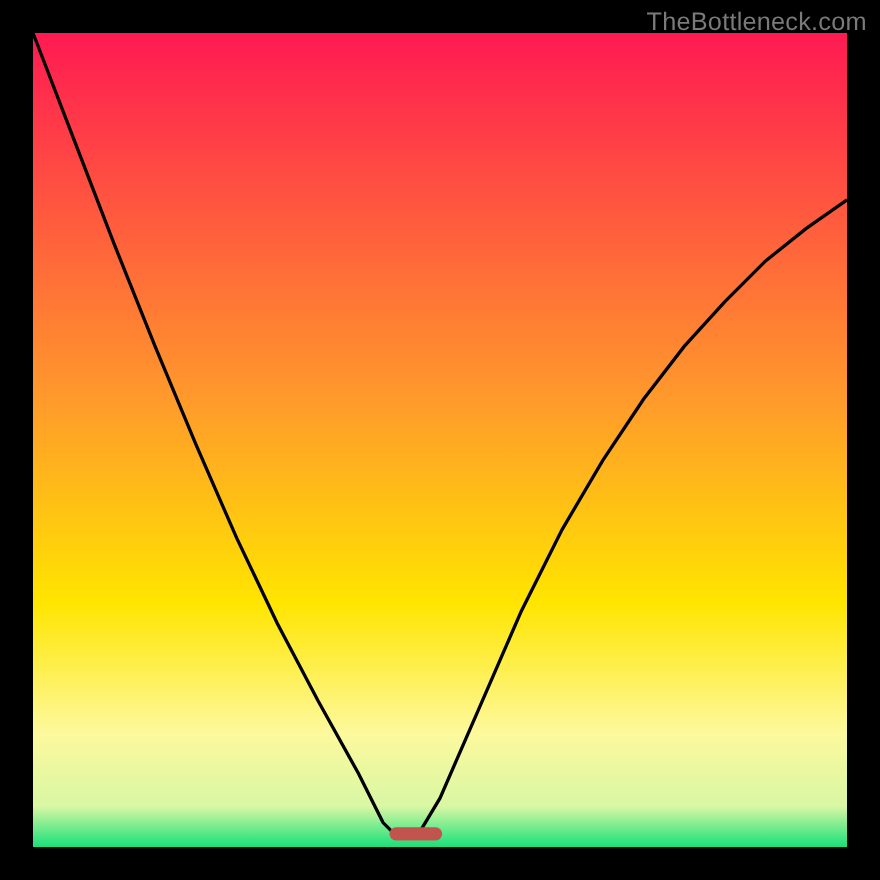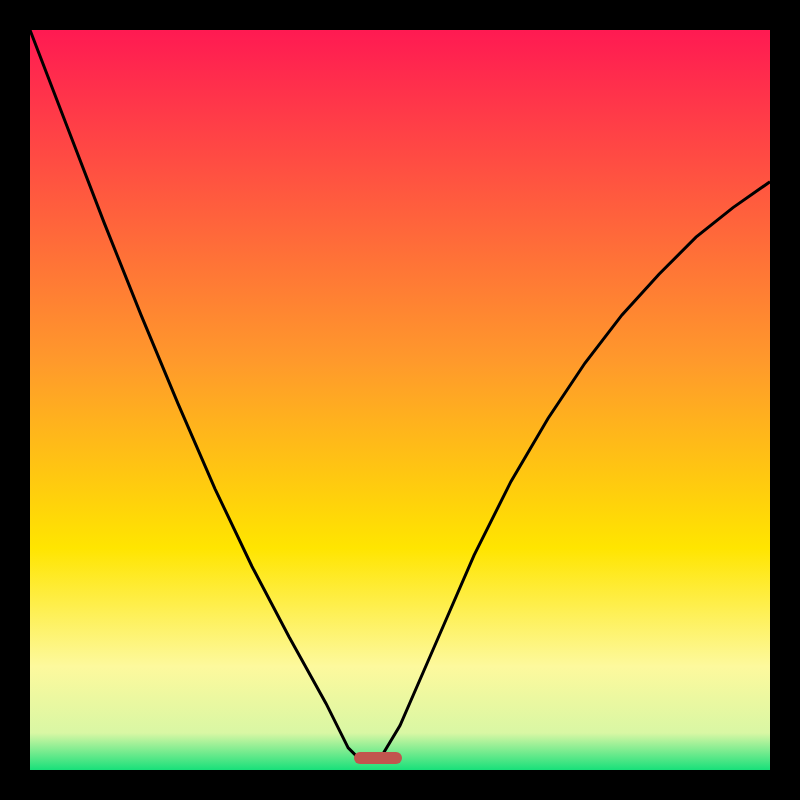--- a/index.html
+++ b/index.html
@@ -49,20 +49,21 @@
     position: absolute;
     background: #c1554e;
     border-radius: 6px;
     height: 12px;
   }
 </style>
 </head>
 <body>
 
 <div class="frame">
+  <div class="watermark">TheBottleneck.com</div>
   <div class="plot-area" id="plot-area" style="background: linear-gradient(rgb(255, 26, 82) 0%, rgb(255, 154, 43) 45%, rgb(255, 229, 0) 70%, rgb(253, 249, 157) 86%, rgb(217, 247, 164) 95%, rgb(24, 224, 122) 100%);">
     <svg class="curve" id="curve-svg" viewBox="0 0 740 740" preserveAspectRatio="none">
       <path id="path-left" fill="none" stroke="#000" stroke-width="3" d="M0.0 0.0 L37.0 96.2 L74.0 192.4 L111.0 284.9 L148.0 373.7 L185.0 458.8 L222.0 536.5 L259.0 606.8 L296.0 673.4 L318.2 717.8 L333.0 732.6"></path>
       <path id="path-right" fill="none" stroke="#000" stroke-width="3" d="M347.8 732.6 L370.0 695.6 L407.0 610.5 L444.0 525.4 L481.0 451.4 L518.0 388.5 L555.0 333.0 L592.0 284.9 L629.0 244.2 L666.0 207.2 L703.0 177.6 L740.0 151.7"></path>
     </svg>
     <div class="marker" id="marker" style="left: 324.12px; width: 48.1px; top: 722px; background: rgb(193, 85, 78);"></div>
   </div>
 </div>
 
 </body></html>

